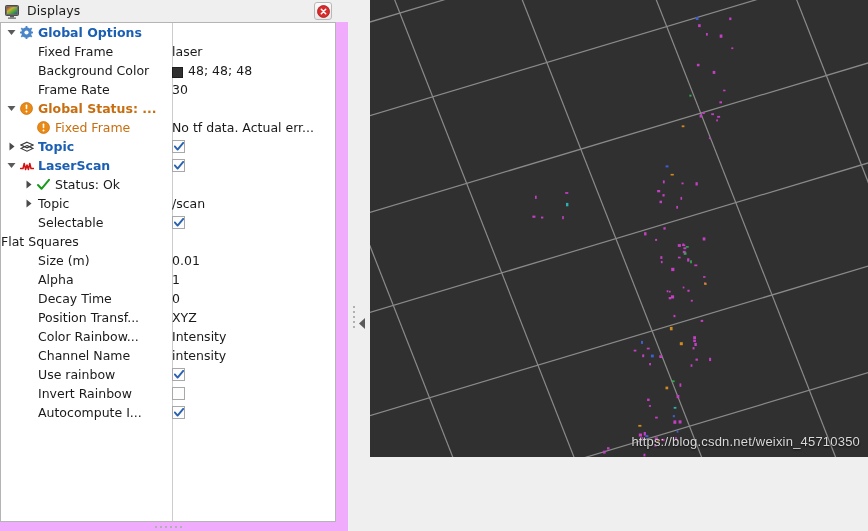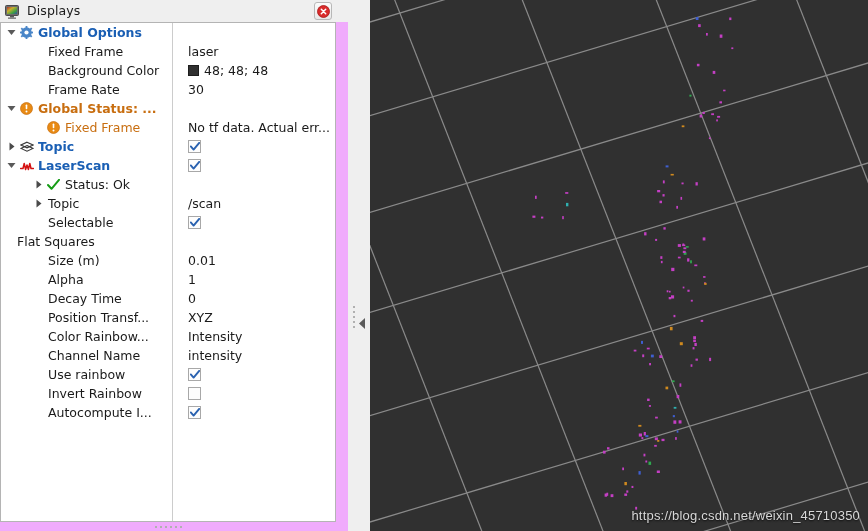--- a/index.html
+++ b/index.html
@@ -57,29 +57,29 @@
     display: flex; align-items: center;
     font-size: 12.5px; color: #1a1a1a;
     white-space: nowrap;
   }
   .cell-name {
     width: 171px; flex: 0 0 171px;
     display: flex; align-items: center;
     overflow: hidden;
   }
   .cell-val {
-    flex: 1 1 auto; padding-left: 16px;
-    display: flex; align-items: center; overflow: hidden;
+    flex: 1 1 auto; padding-left: 0;
+    display: flex; align-items: flex-end; overflow: hidden;
   }
   .arrow { width: 13px; flex: 0 0 13px; display: flex; align-items: center; justify-content: center; }
   .arrow svg { display: block; }
   .icon-slot { width: 17px; flex: 0 0 17px; display: flex; align-items: center; justify-content: center; }
   .lbl { padding-left: 3px; }
   .indent-0 { padding-left: 4px; }
-  .indent-1 { padding-left: 31px; text-align: center; }
+  .indent-1 { padding-left: 21px; text-align: center; }
 
   .t-plain { color: #1a1a1a; }
   .t-blue  { color: #1a5fb4; font-weight: bold; }
   .t-orange{ color: #c86e10; font-weight: bold; }
   .t-orange-sub { color: #c86e10; }
 
   
   .cb {
     width: 13px; height: 13px;
     border: 1px solid #a8a8a8; background: #fdfdfd;
@@ -111,21 +111,21 @@
   #v-splitter .grip-dots {
     position: absolute; left: 5px; top: 306px;
     display: flex; flex-direction: column; gap: 3px;
   }
   #v-splitter .grip-dots i { width: 2px; height: 2px; background: #b0b0b0; display: block; }
   #v-splitter .collapse-arrow { position: absolute; left: 11px; top: 314px; }
 
   
   #render-view {
     position: absolute; left: 370px; top: 0;
-    width: 498px; height: 531px;
+    width: 498px; height: 457px;
     background: #303030;
     overflow: hidden;
   }
   #render-view svg { display: block; }
   .watermark {
     position: absolute; right: 8px; bottom: 8px;
     color: #d8d8d8; font-size: 13px;
     font-family: "Liberation Sans", sans-serif;
     text-shadow: 0 1px 2px rgba(0,0,0,0.8);
     letter-spacing: 0.2px;

